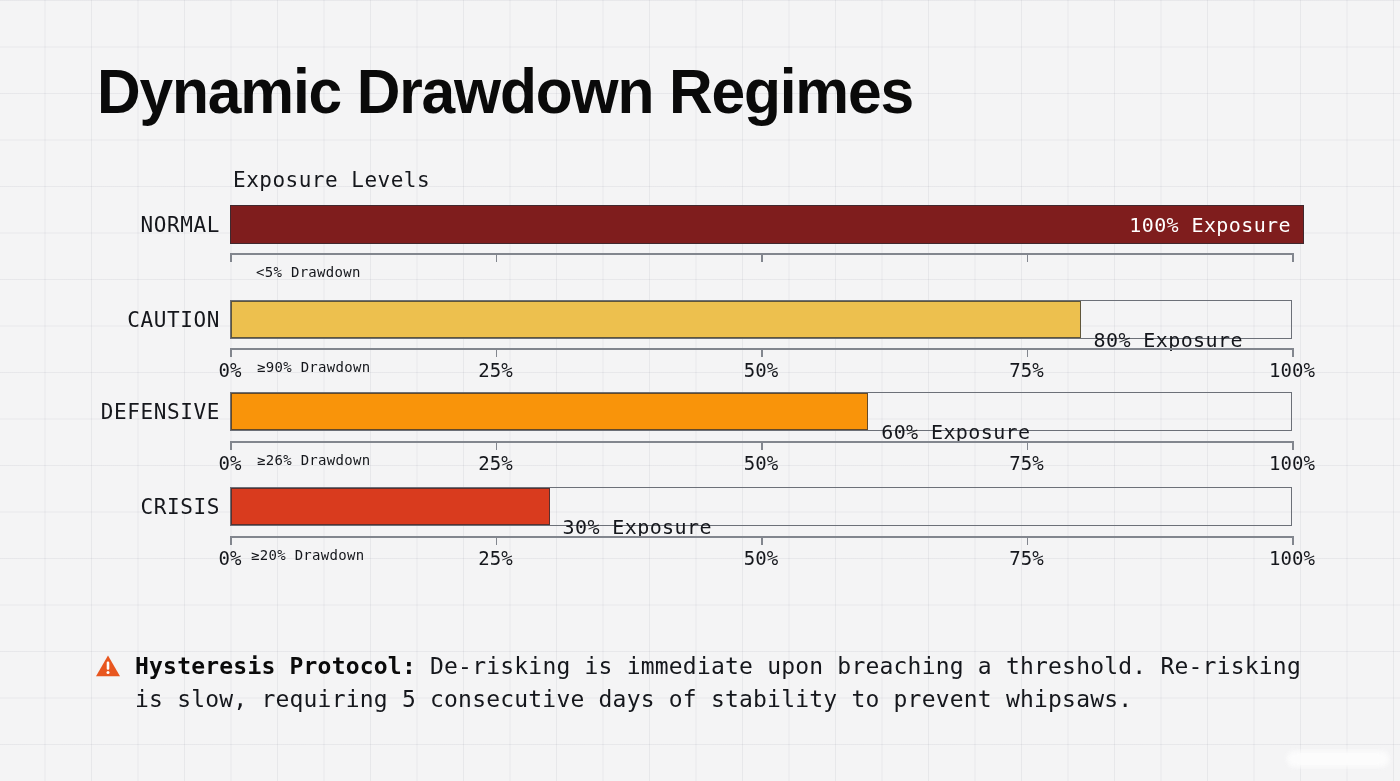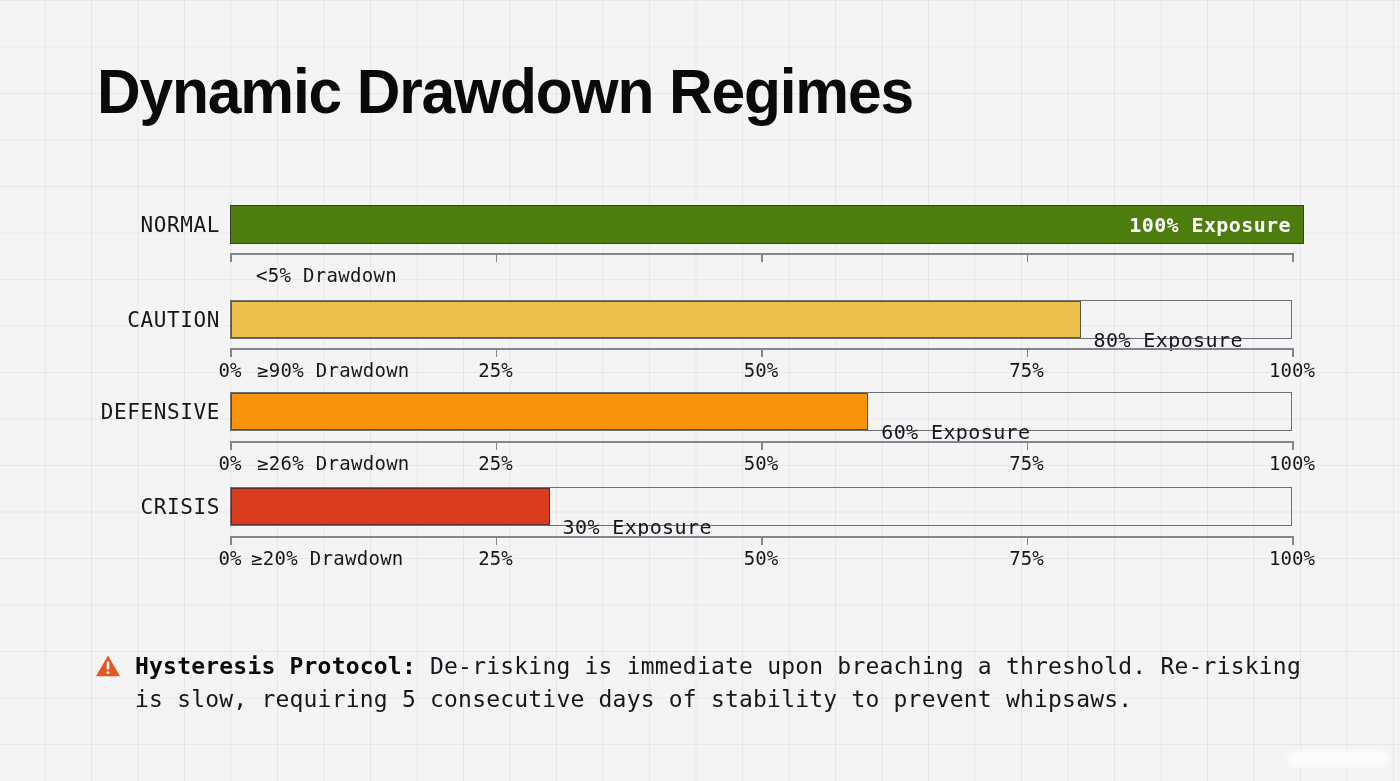--- a/index.html
+++ b/index.html
@@ -144,21 +144,21 @@
     position: absolute;
     top: 11px;
     font-size: 19px;
     color: #15171c;
     white-space: nowrap;
     transform: translateX(-50%);
   }
   .drawdown-label {
     position: absolute;
     top: 11px;
-    font-size: 19px;
+    font-size: 14px;
     color: #15171c;
     white-space: nowrap;
     letter-spacing: 0.3px;
   }
 
   
   #footer-note {
     position: absolute;
     left: 95px;
     top: 650px;
@@ -198,26 +198,27 @@
 </style>
 </head>
 <body>
 
 <div id="grid-background"></div>
 
 <div id="stage">
 
   <div id="page-title">Dynamic Drawdown Regimes</div>
 
+  <div id="chart-subtitle">Exposure Levels</div>
 
   <div id="rows-container">
       <div class="regime-row" style="top: 0px;">
         <div class="regime-label" style="top: 213px;">NORMAL</div>
         <div class="bar-track" style="top: 205px;">
-          <div class="bar-fill full" style="background: #4d7c0f; font-weight: bold;">
+          <div class="bar-fill full" style="background: #7f1d1d;">
             <span class="bar-value-inside">100% Exposure</span>
           </div>
         </div>
         <div class="row-axis" style="top: 253px;">
           <div class="axis-line"></div>
           <div class="axis-tick" style="left: 0px;"></div>
           <div class="axis-tick" style="left: 265.5px;"></div>
           <div class="axis-tick" style="left: 531px;"></div>
           <div class="axis-tick" style="left: 796.5px;"></div>
           <div class="axis-tick" style="left: 1062px;"></div>

